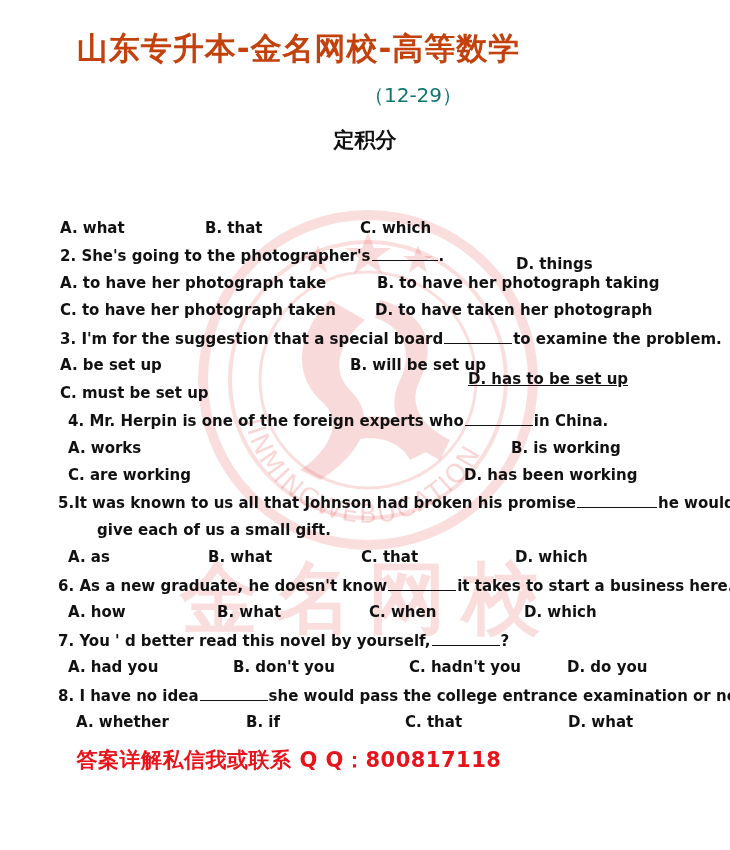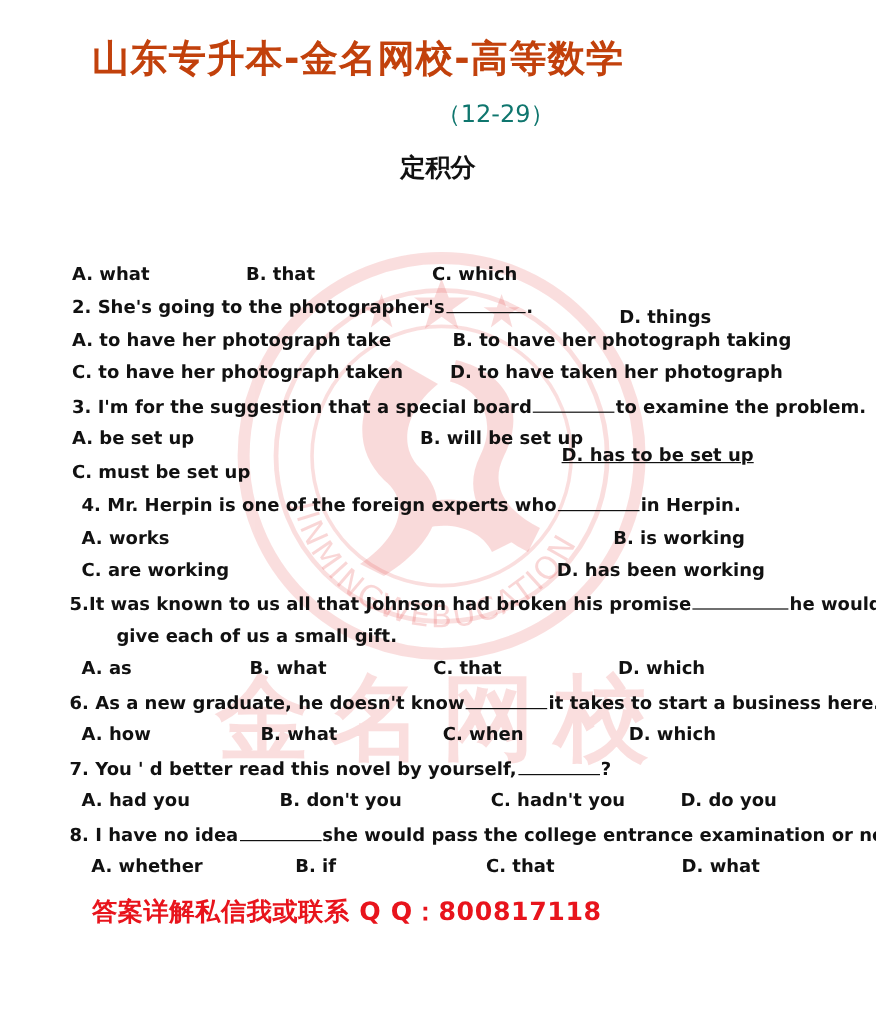--- a/index.html
+++ b/index.html
@@ -84,21 +84,21 @@
     <span>3.</span>
     <span>I'm for the suggestion that a special board</span><span class="blank" style="width:68px;"></span><span>to examine the problem.</span>
   </div>
   <div class="line" style="left:60px; top:355px;">A. be set up</div>
   <div class="line" style="left:350px; top:355px;">B. will  be set up</div>
   <div class="line" style="left:60px; top:383px;">C. must be set up</div>
   <div class="line" style="left:468px; top:369px;text-decoration:underline;">D. has to be set up</div>
 
   <div class="line" style="left:68px; top:410px;">
     <span>4.</span>
-    <span>Mr. Herpin is  one of the foreign experts who</span><span class="blank" style="width:68px;"></span><span>in Herpin.</span>
+    <span>Mr. Herpin is  one of the foreign experts who</span><span class="blank" style="width:68px;"></span><span>in China.</span>
   </div>
   <div class="line" style="left:68px; top:438px;">A. works</div>
   <div class="line" style="left:467px; top:438px;margin-left:44px;">B. is working</div>
   <div class="line" style="left:68px; top:465px;">C. are working</div>
   <div class="line" style="left:464px; top:465px;">D. has been working</div>
 
   <div class="line" style="left:58px; top:492px;">
     <span>5.</span><span>It was known to us all that Johnson had broken his promise</span><span class="blank" style="width:80px;"></span><span>he would</span>
   </div>
   <div class="line" style="left:58px; top:520px;margin-left:39px;">give each of us a small gift.</div>

